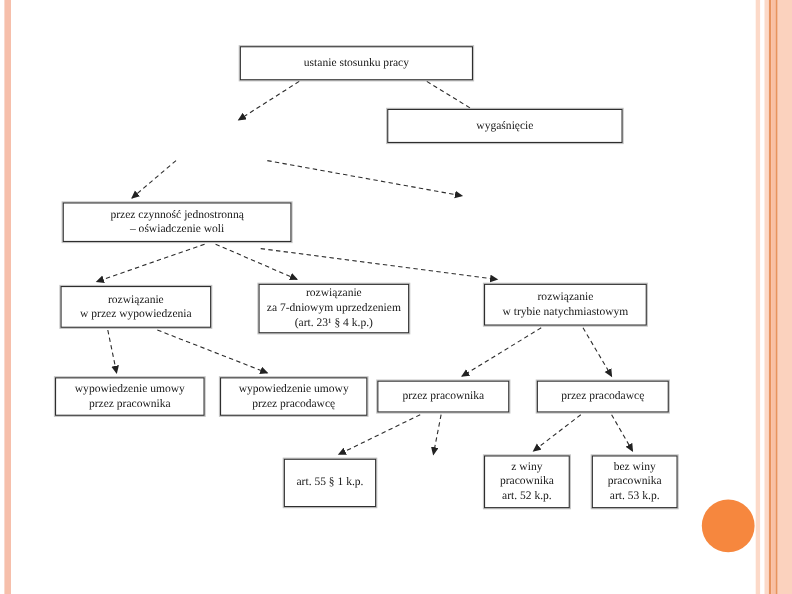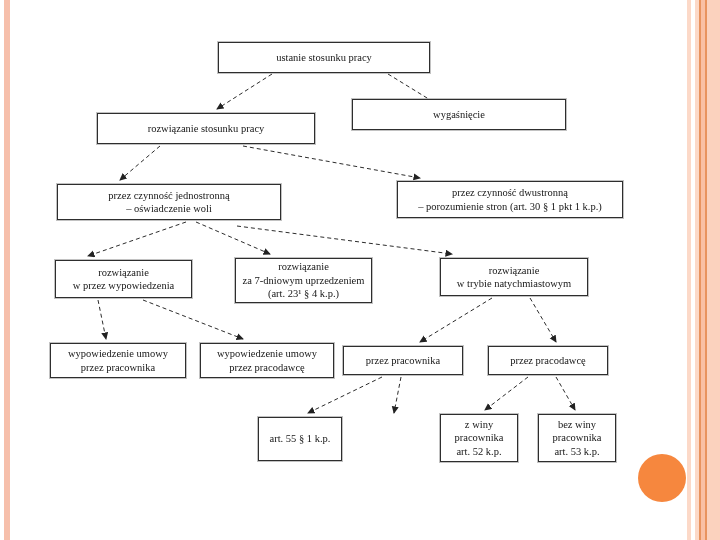--- a/index.html
+++ b/index.html
@@ -67,37 +67,30 @@
     <line class="edge" x1="382" y1="377" x2="308" y2="413" marker-end="url(#arrow)"></line>
     <line class="edge" x1="401" y1="377" x2="394" y2="413" marker-end="url(#arrow)"></line>
     <line class="edge" x1="528" y1="377" x2="485" y2="410" marker-end="url(#arrow)"></line>
     <line class="edge" x1="556" y1="377" x2="575" y2="410" marker-end="url(#arrow)"></line>
   </svg>
 
   <div class="node" style="left:218px;top:42px;width:212px;height:31px">
     <span>ustanie stosunku pracy</span>
   </div>
 
-  <div class="node" style="left:97px;top:113px;width:218px;height:31px">
-    <span>rozwiązanie stosunku pracy</span>
-  </div>
 
   <div class="node" style="left:352px;top:99px;width:214px;height:31px">
     <span>wygaśnięcie</span>
   </div>
 
-  <div class="node" style="left:57px;top:184px;width:224px;height:36px">
+  <div class="node" style="left:57px;top:184px;width:208px;height:36px">
     <span>przez czynność jednostronną</span>
     <span>– oświadczenie woli</span>
   </div>
 
-  <div class="node" style="left:397px;top:181px;width:226px;height:37px">
-    <span>przez czynność dwustronną</span>
-    <span>– porozumienie stron (art. 30 § 1 pkt 1 k.p.)</span>
-  </div>
 
   <div class="node" style="left:55px;top:260px;width:137px;height:38px">
     <span>rozwiązanie</span>
     <span>w przez wypowiedzenia</span>
   </div>
 
   <div class="node" style="left:235px;top:258px;width:137px;height:45px">
     <span>rozwiązanie</span>
     <span>za 7-dniowym uprzedzeniem</span>
     <span>(art. 23¹ § 4 k.p.)</span>

